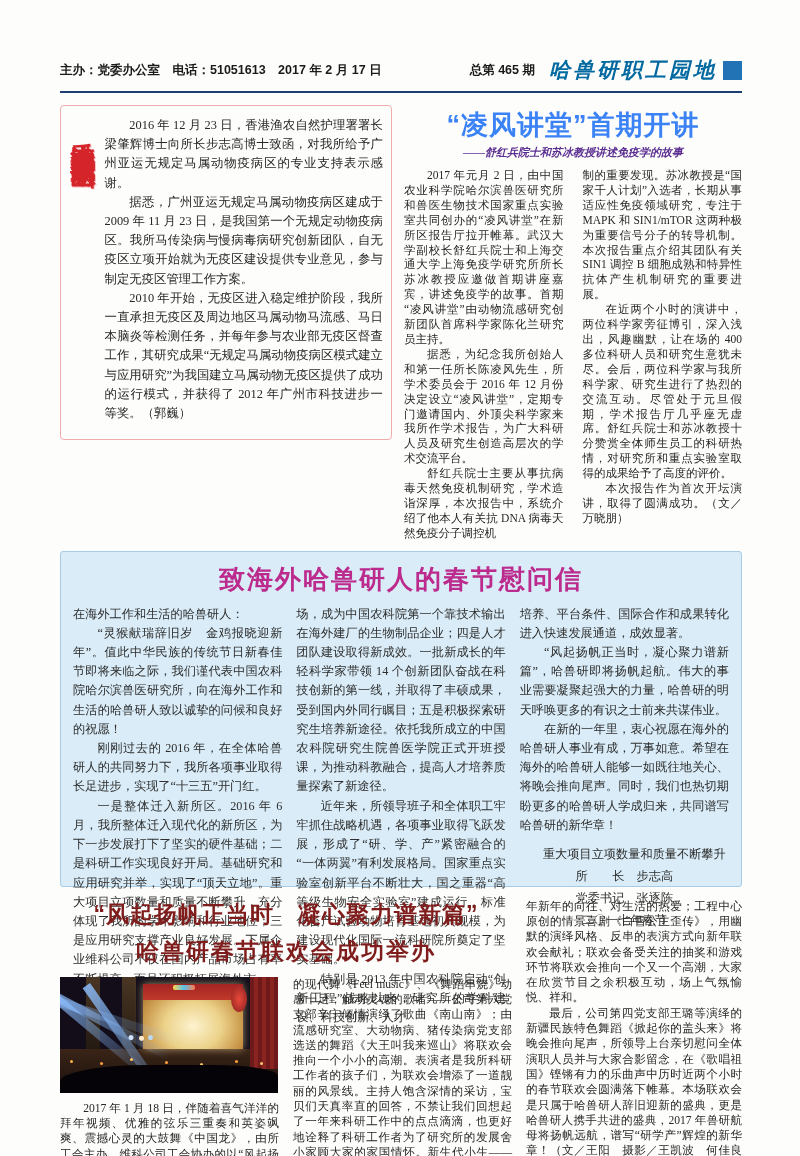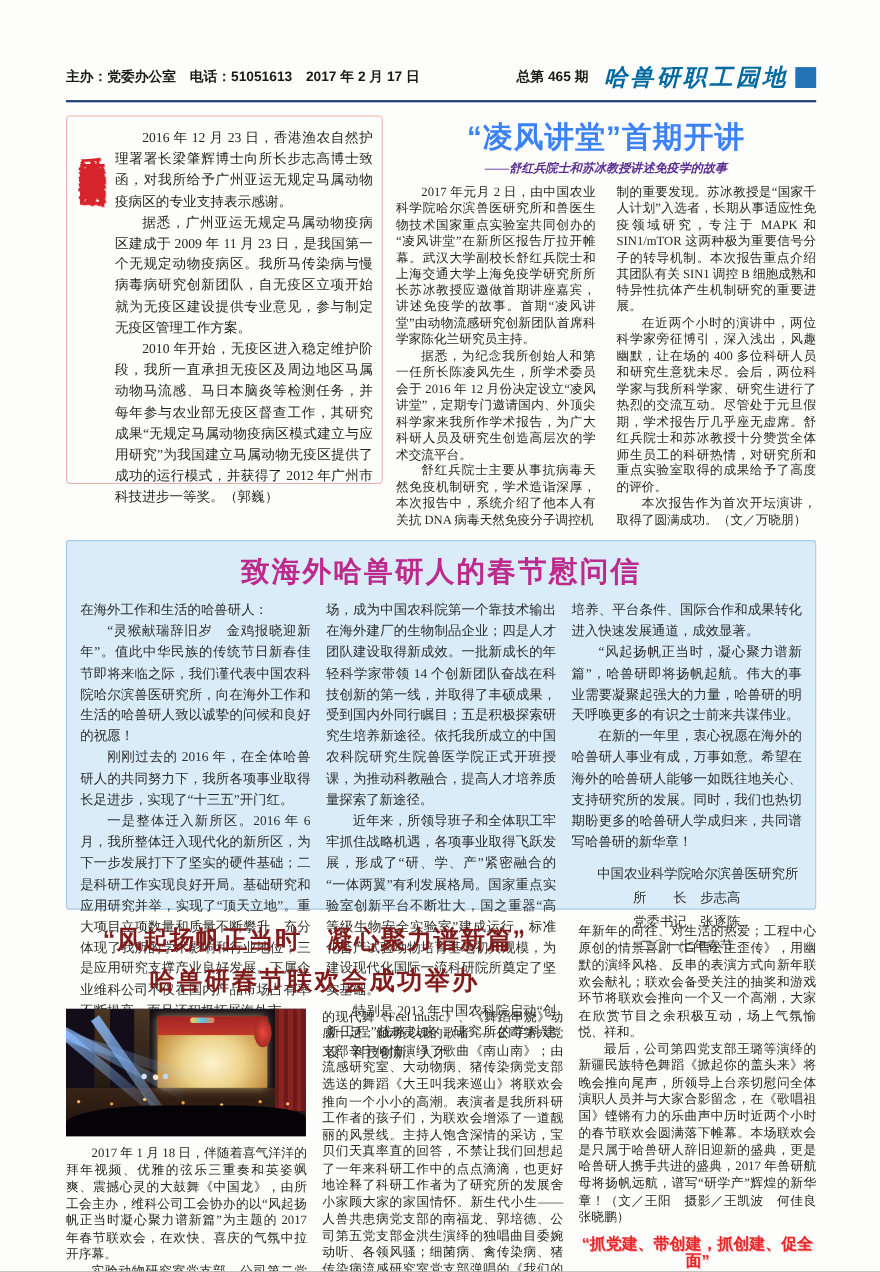--- a/index.html
+++ b/index.html
@@ -17,21 +17,21 @@
        border-bottom:2px solid #1c3e70;}
   .hdr-left{white-space:nowrap;}
   .hdr-issue{margin-left:88px;white-space:nowrap;}
   .hdr-brand{margin-left:auto;display:flex;align-items:center;gap:6px;}
   .hdr-brand .name{color:#0369a1;font-size:21px;font-style:italic;letter-spacing:3px;
        font-family:"Liberation Serif","DejaVu Serif",serif;font-weight:bold;}
   .hdr-brand .sq{width:19px;height:19px;background:#2273b5;display:inline-block;}
 
   
   .row1{display:flex;margin-top:12px;gap:12px;}
-  .thanks-box{width:288px;border:1.5px solid #efadad;border-radius:4px;
+  .thanks-box{width:332px;border:1.5px solid #efadad;border-radius:4px;
       padding:10px 8px 8px 8px;display:flex;gap:8px;box-sizing:border-box;height:335px;}
   .v-title{writing-mode:vertical-rl;text-orientation:upright;
       font-family:"Liberation Sans","DejaVu Sans",sans-serif;
       font-size:25px;font-weight:900;color:#d5252b;letter-spacing:2px;line-height:1.1;
       text-shadow:1px 1px 0 #f4c1c1;margin-top:6px;}
   .thanks-text{flex:1;font-size:12.4px;line-height:19.2px;text-align:justify;}
   .thanks-text p{margin:0;text-indent:2em;}
 
   .lecture{flex:1;}
   .lecture-title{font-family:"Liberation Sans","DejaVu Sans",sans-serif;
@@ -161,23 +161,23 @@
           <p>一是整体迁入新所区。2016 年 6 月，我所整体迁入现代化的新所区，为下一步发展打下了坚实的硬件基础；二是科研工作实现良好开局。基础研究和应用研究并举，实现了“顶天立地”。重大项目立项数量和质量不断攀升，充分体现了我所的学术影响和行业地位；三是应用研究支撑产业良好发展。下属企业维科公司不仅在国内产品市场占有率不断提高，而且还积极拓展海外市</p>
         </div>
         <div class="letter-col">
           <p class="cont">场，成为中国农科院第一个靠技术输出在海外建厂的生物制品企业；四是人才团队建设取得新成效。一批新成长的年轻科学家带领 14 个创新团队奋战在科技创新的第一线，并取得了丰硕成果，受到国内外同行瞩目；五是积极探索研究生培养新途径。依托我所成立的中国农科院研究生院兽医学院正式开班授课，为推动科教融合，提高人才培养质量探索了新途径。</p>
           <p>近年来，所领导班子和全体职工牢牢抓住战略机遇，各项事业取得飞跃发展，形成了“研、学、产”紧密融合的“一体两翼”有利发展格局。国家重点实验室创新平台不断壮大，国之重器“高等级生物安全实验室”建成运行，标准化畜产试验动物培育基地初具规模，为建设现代化国际一流科研院所奠定了坚实基础。</p>
           <p>特别是 2013 年中国农科院启动“创新工程”战略以来，研究所的学科建设、科技创新、人才</p>
         </div>
         <div class="letter-col">
           <p class="cont">培养、平台条件、国际合作和成果转化进入快速发展通道，成效显著。</p>
           <p>“风起扬帆正当时，凝心聚力谱新篇”，哈兽研即将扬帆起航。伟大的事业需要凝聚起强大的力量，哈兽研的明天呼唤更多的有识之士前来共谋伟业。</p>
-          <p>在新的一年里，衷心祝愿在海外的哈兽研人事业有成，万事如意。希望在海外的哈兽研人能够一如既往地关心、支持研究所的发展。同时，我们也热切期盼更多的哈兽研人学成归来，共同谱写哈兽研的新华章！</p>
+          <p>在新的一年里，衷心祝愿在海外的哈兽研人事业有成，万事如意。希望在海外的哈兽研人能够一如既往地关心、将晚会推向尾声。同时，我们也热切期盼更多的哈兽研人学成归来，共同谱写哈兽研的新华章！</p>
           <div class="sig">
-            <div class="org">中国农业科学院哈尔滨兽医研究所</div>
+            <div class="org">重大项目立项数量和质量不断攀升</div>
             <div>所　　长　步志高</div>
             <div>党委书记　张逐陈</div>
             <div>二〇一七年春节</div>
           </div>
         </div>
       </div>
     </div>
 
     <div class="gala">
       <div class="gala-left">

